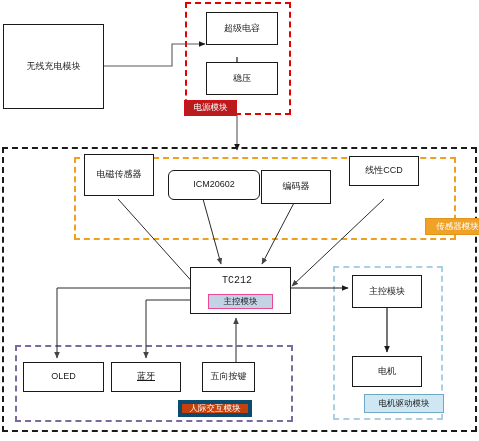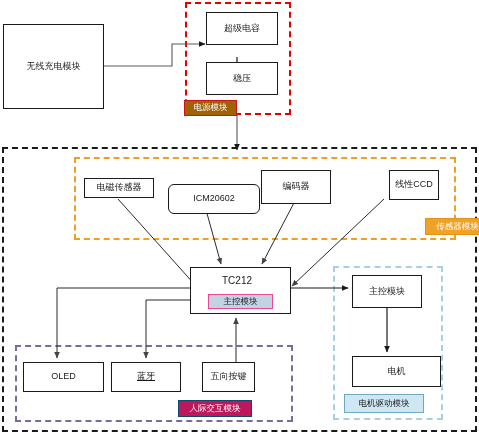--- a/index.html
+++ b/index.html
@@ -22,33 +22,33 @@
   .grp.sensor{border:2.4px dashed #f0a020;}
   .grp.hmi{border:2px dashed #7b6a9e;}
   .grp.motor{border:2px dashed #a9cfe3;}
 
   .tag{
     position:absolute;box-sizing:border-box;
     font-size:8.5px;line-height:1;padding:3px 4px 4px 4px;
     display:flex;align-items:center;justify-content:center;
     white-space:nowrap;font-family:"Liberation Sans",sans-serif;
   }
-  .tag.power{background:#a16207;color:#ffffff;border:1px solid #d11117;}
+  .tag.power{background:#b91c1c;color:#ffffff;border:1px solid #d11117;}
   .tag.sensor{background:#f0a227;color:#ffffff;border:1px solid #e09518;margin-left:48px;}
-  .tag.hmi{background:#be185d;color:#ffffff;border:1px solid #0c4a6e;}
-  .tag.motor{background:#cfe7f3;color:#1a1a1a;border:1px solid #6fa8c4;}
+  .tag.hmi{background:#c2410c;color:#ffffff;border:4px solid #0c4a6e;}
+  .tag.motor{background:#cfe7f3;color:#1a1a1a;border:1px solid #6fa8c4;margin-left:20px;}
 
   .subtag{
     position:absolute;box-sizing:border-box;
     background:#c2d3e4;border:1px solid #ec4899;color:#1a1a1a;
     font-size:8.5px;line-height:1;padding:2px 5px 3px 5px;
     display:flex;align-items:center;justify-content:center;white-space:nowrap;
   }
   .tc-title{
-    position:absolute;font-family:Liberation Sans, sans-serif;
+    position:absolute;font-family:Liberation Mono, monospace;
     font-size:10px;color:#1a1a1a;white-space:nowrap;
   }
 </style>
 </head>
 <body>
 
 <div id="stage">
 
   <div class="grp power" style="left:185px;top:2px;width:106px;height:113px;"></div>
 
@@ -91,41 +91,41 @@
 
     <path d="M387,308 L387,352" fill="none" stroke="#1a1a1a" stroke-width="1.2" marker-end="url(#ah)"></path>
   </svg>
 
   <div class="node" style="left:3px;top:24px;width:101px;height:85px;">无线充电模块</div>
 
   <div class="node" style="left:206px;top:12px;width:72px;height:33px;">超级电容</div>
 
   <div class="node" style="left:206px;top:62px;width:72px;height:33px;">稳压</div>
 
-  <div class="node" style="left:84px;top:178px;width:70px;height:20px;">电磁传感器</div>
+  <div class="node" style="left:84px;top:154px;width:70px;height:42px;">电磁传感器</div>
 
-  <div class="node" style="left:168px;top:184px;width:92px;height:30px;border-radius:6px;">ICM20602</div>
+  <div class="node" style="left:168px;top:170px;width:92px;height:30px;border-radius:6px;">ICM20602</div>
 
   <div class="node" style="left:261px;top:170px;width:70px;height:34px;">编码器</div>
 
-  <div class="node" style="left:349px;top:170px;width:50px;height:30px;margin-left:40px;">线性CCD</div>
+  <div class="node" style="left:349px;top:156px;width:70px;height:30px;">线性CCD</div>
 
   <div class="node" style="left:190px;top:267px;width:101px;height:47px;"></div>
   <div class="tc-title" style="left:222px;top:275px;">TC212</div>
   <div class="subtag" style="left:208px;top:294px;width:65px;height:15px;">主控模块</div>
 
   <div class="node" style="left:23px;top:362px;width:81px;height:30px;">OLED</div>
 
   <div class="node" style="left:111px;top:362px;width:70px;height:30px;text-decoration:underline;">蓝牙</div>
 
   <div class="node" style="left:202px;top:362px;width:53px;height:30px;">五向按键</div>
 
   <div class="node" style="left:352px;top:275px;width:70px;height:33px;">主控模块</div>
 
-  <div class="node" style="left:352px;top:356px;width:89px;height:31px;">电机</div>
+  <div class="node" style="left:352px;top:356px;width:70px;height:31px;">电机</div>
 
   <div class="tag power" style="left:184px;top:100px;width:53px;height:16px;">电源模块</div>
 
   <div class="tag sensor" style="left:377px;top:218px;width:65px;height:17px;">传感器模块</div>
 
   <div class="tag hmi" style="left:178px;top:400px;width:74px;height:17px;">人际交互模块</div>
 
   <div class="tag motor" style="left:344px;top:394px;width:80px;height:19px;">电机驱动模块</div>
 
 </div>

